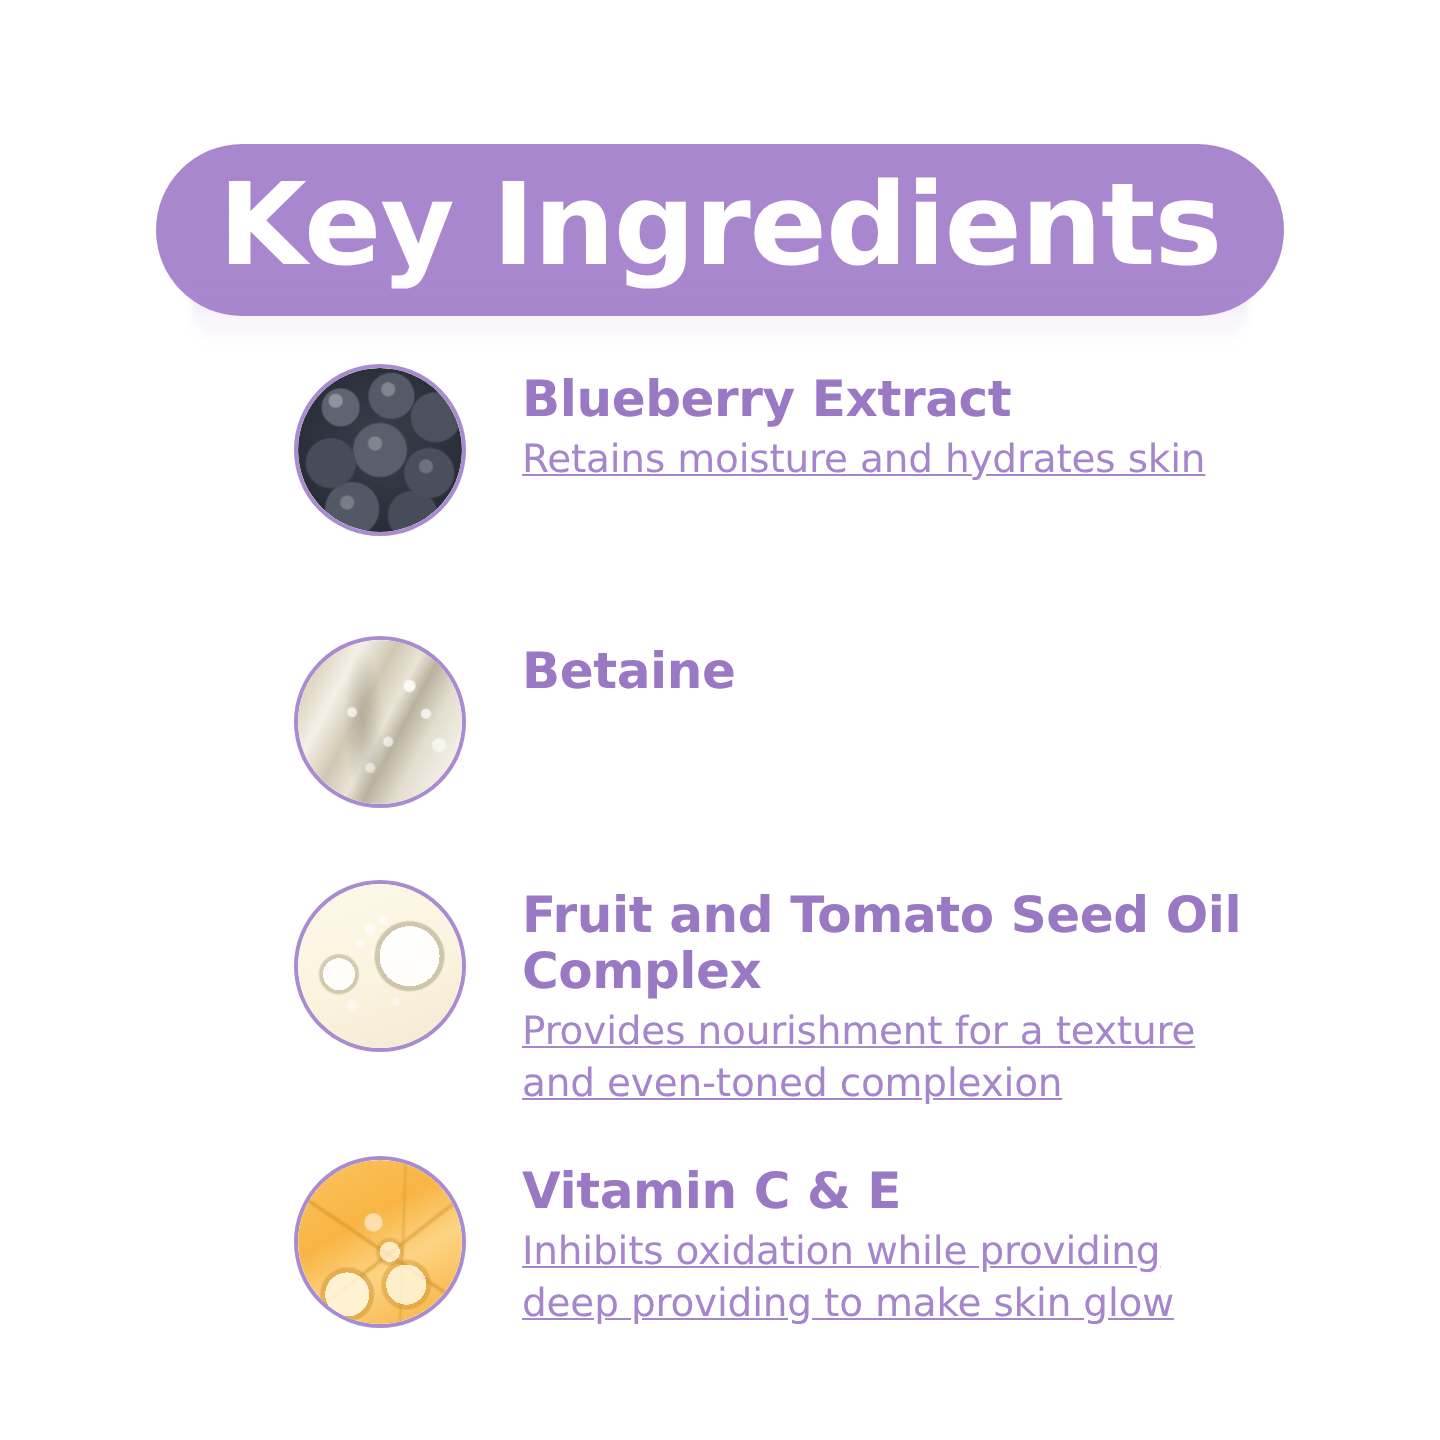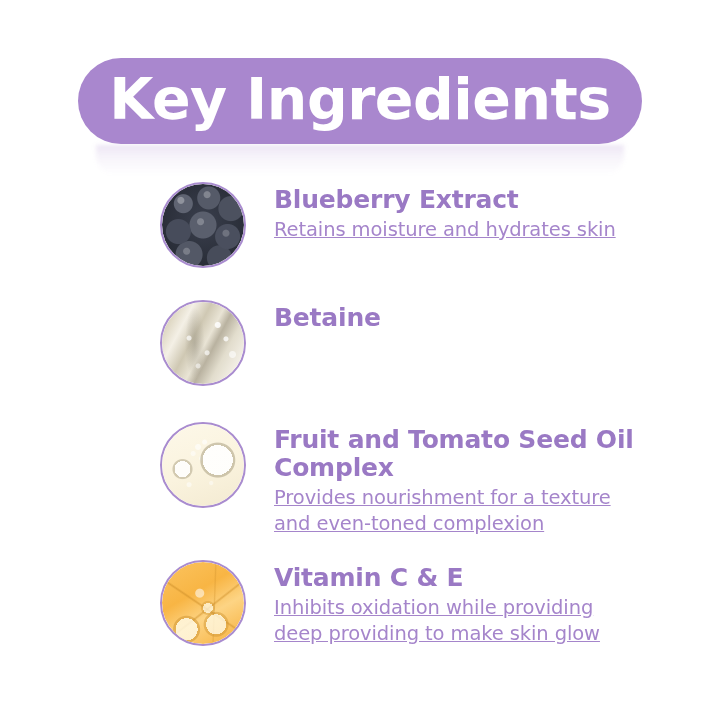--- a/index.html
+++ b/index.html
@@ -19,21 +19,21 @@
   .header-wrap {
     position: absolute;
     left: 0;
     top: 0;
     width: 720px;
     height: 180px;
   }
   .header-pill {
     position: absolute;
     left: 78px;
-    top: 58px;
+    top: 72px;
     width: 564px;
     height: 86px;
     background: #a987ce;
     border-radius: 43px;
     display: flex;
     align-items: center;
     justify-content: center;
     box-sizing: border-box;
   }
   .header-title {
@@ -57,31 +57,31 @@
     background: linear-gradient(to bottom,
         rgba(169,135,206,0.22) 0%,
         rgba(169,135,206,0.10) 35%,
         rgba(169,135,206,0.0) 100%);
     filter: blur(2px);
   }
 
   
   .list {
     position: absolute;
-    left: 16px;
+    left: 3px;
     top: 182px;
     width: 639px;
   }
   .row {
     position: relative;
     display: flex;
     align-items: flex-start;
   }
   .row-1 { height: 118px; }
-  .row-2 { height: 122px; }
+  .row-2 { height: 122px; margin-top: 18px; }
   .row-3 { height: 138px; }
   .row-4 { height: 118px; justify-content: space-between; }
 
   .thumb-cell {
     width: 258px;
     flex: 0 0 258px;
     display: flex;
     justify-content: flex-end;
     padding-right: 28px;
     box-sizing: border-box;

